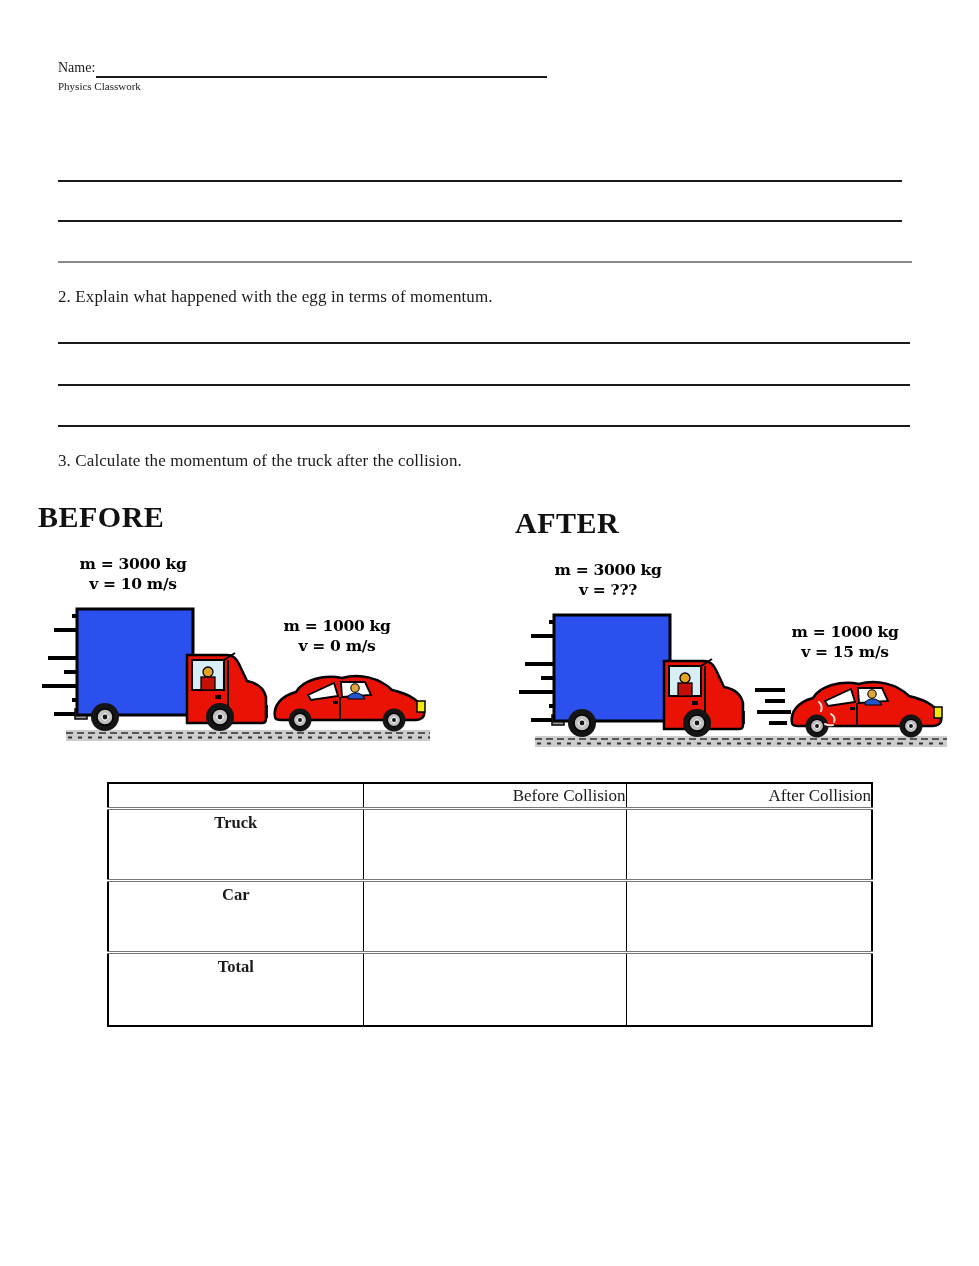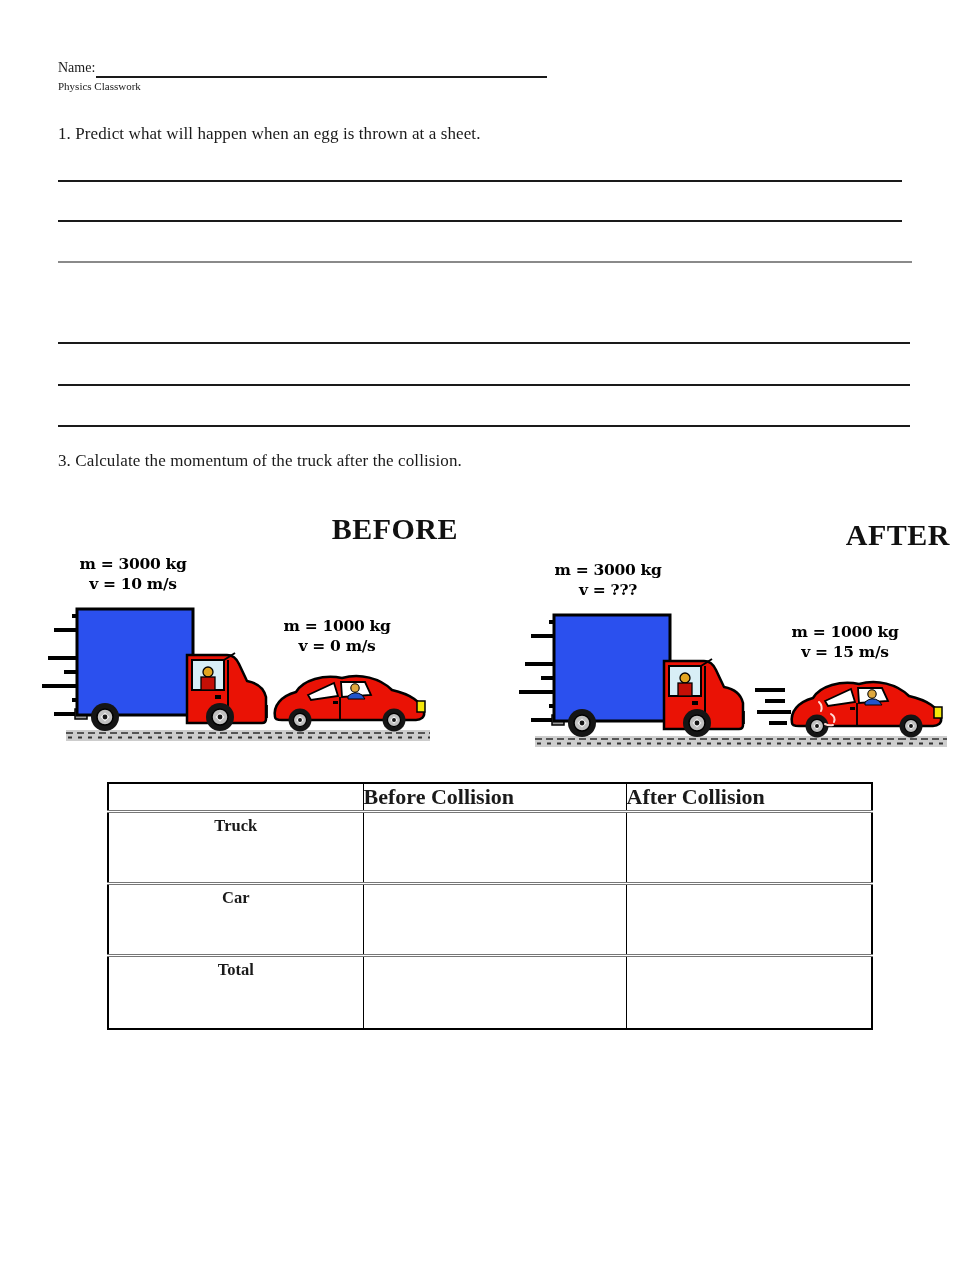--- a/index.html
+++ b/index.html
@@ -26,22 +26,22 @@
   .q1{top:124px;} .q2{top:287px;} .q3{top:451px;}
   .answer-line{left:58px;height:0;border-top:2px solid var(--line-black);}
   .w1{width:844px;} .w2{width:854px;} .w3{width:852px;}
   .gray-line{border-top:2px solid #8a8a8a;}
   .ly1{top:180px;} .ly2{top:220px;} .ly3{top:261px;}
   .ly4{top:342px;} .ly5{top:384px;} .ly6{top:425px;}
   
   .panel{height:250px;}
   .panel-before{left:38px;top:496px;width:420px;}
   .panel-after{left:515px;top:502px;width:435px;}
-  .panel-title{position:absolute;top:4px;left:0;width:100%;text-align:right;
-    font-size:30px;font-weight:bold;letter-spacing:0.5px;color:#111;margin-top:12px;}
+  .panel-title{position:absolute;top:4px;left:0;width:100%;text-align:left;
+    font-size:30px;font-weight:bold;letter-spacing:0.5px;color:#111;}
   .veh-label{position:absolute;text-align:center;font-family:"DejaVu Serif", serif;
     font-weight:bold;font-size:15.5px;line-height:20px;letter-spacing:-0.3px;color:#000;}
   .truck-label{top:58px;left:30px;width:130px;}
   .panel-after .truck-label{left:28px;}
   .car-label-before{top:120px;left:238px;width:122px;}
   .car-label-after{top:120px;left:268px;width:124px;}
   .scene{position:absolute;left:0;top:0;}
   
   .f-blue{fill:var(--truck-blue);}
   .f-red{fill:var(--vehicle-red);}
@@ -49,45 +49,45 @@
   .f-yel{fill:var(--headlight-yellow);}
   
   .q-table{
     position:absolute;left:107px;top:782px;width:764px;
     border-collapse:collapse;table-layout:fixed;
     font-family:"Liberation Serif", serif;
   }
   .q-table{border:2px solid #000;}
   .q-table th,.q-table td{padding:0;margin:0;}
   .q-table col.c1{width:255px;} .q-table col.c2{width:263px;} .q-table col.c3{width:246px;}
-  .q-table th{height:23px;font-size:22px;font-weight:bold;text-align:left;vertical-align:middle;}
+  .q-table th{height:23px;font-size:17px;font-weight:normal;text-align:right;vertical-align:middle;}
   .q-table td{vertical-align:top;text-align:center;font-size:16.5px;font-weight:bold;}
   .q-table .r-truck td{height:66px;}
   .q-table .r-car td{height:66px;}
   .q-table .r-total td{height:68px;}
   .q-table th + th, .q-table td + td{border-left:1.8px solid #000;}
   .q-table tbody td{border-top:3px double #777;}
   .q-table td{padding-top:3px;}
 </style>
 </head>
 <body>
 
 <div class="page">
 
   <div class="abs name-row">
     <span>Name:</span>
     <span class="name-fill"></span>
   </div>
   <div class="abs subtitle">Physics Classwork</div>
 
-  <div class="abs question q1">1. Predict what will happen when an egg is thrown at a sheet.</div>
   <div class="abs answer-line w1 ly1"></div>
   <div class="abs answer-line w1 ly2"></div>
   <div class="abs answer-line w2 ly3 gray-line"></div>
 
+  <div class="abs question q2">2.  Explain what happened with the egg in terms of momentum.</div>
   <div class="abs answer-line w3 ly4"></div>
   <div class="abs answer-line w3 ly5"></div>
   <div class="abs answer-line w3 ly6"></div>
 
   <div class="abs question q3">3.  Calculate the momentum of the truck after the collision.</div>
 
   <div class="abs panel panel-before">
     <div class="panel-title">BEFORE</div>
     <div class="veh-label truck-label">
       <div>m = 3000 kg</div>

